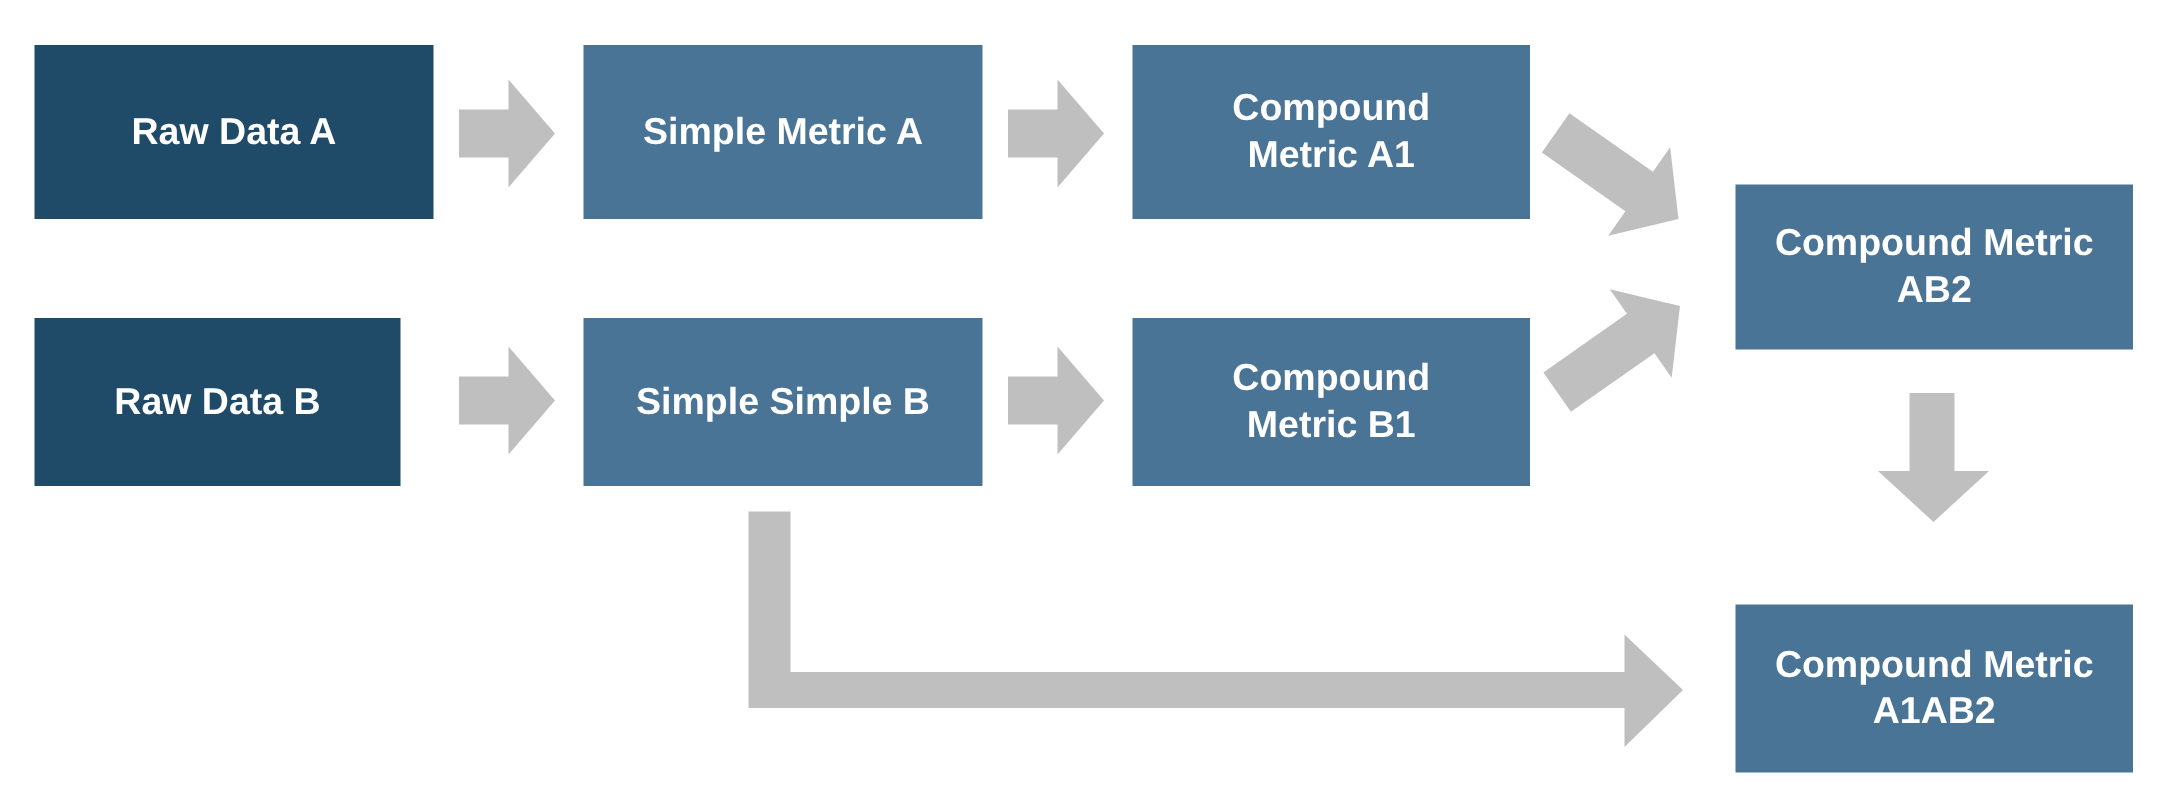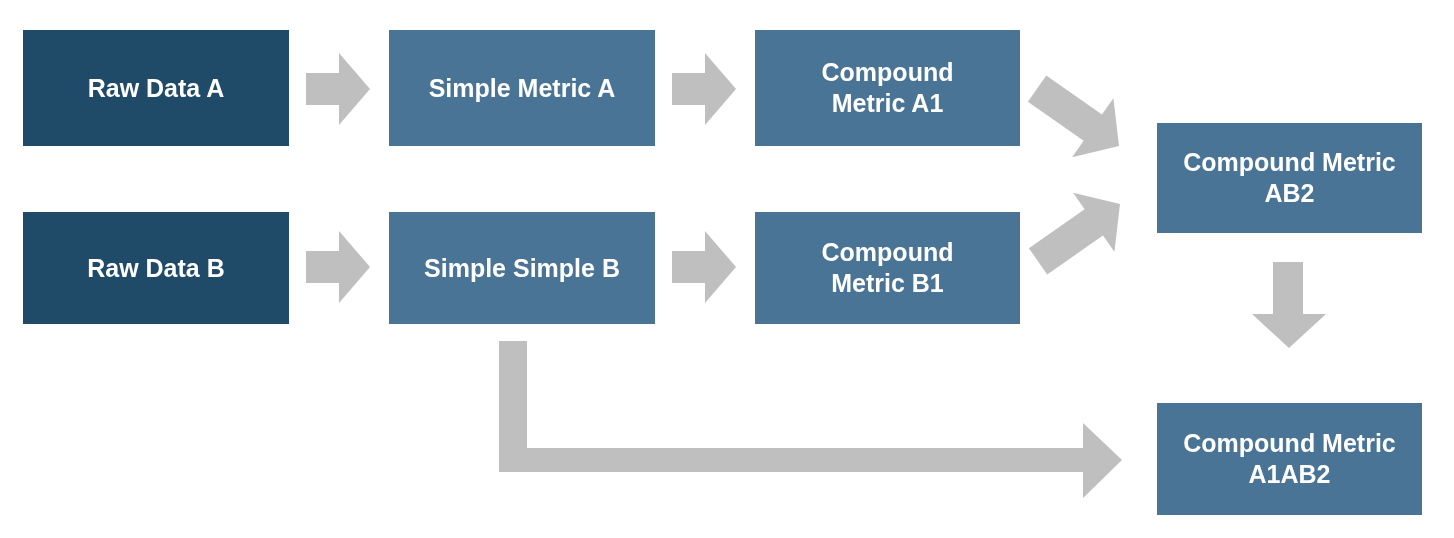--- a/index.html
+++ b/index.html
@@ -37,21 +37,21 @@
     font-size: 25px;
     line-height: 1.24;
     white-space: pre-line;
   }
   .node.raw    { background: var(--c-raw, #1F4A68); }
   .node.metric { background: var(--c-metric, #4A7495); }
 
   .n-raw-a          { left: 23px;   top: 30px;  width: 266px; height: 116px; }
   .n-simple-a       { left: 389px;  top: 30px;  width: 266px; height: 116px; }
   .n-compound-a1    { left: 755px;  top: 30px;  width: 265px; height: 116px; }
-  .n-raw-b          { left: 23px;   top: 212px; width: 266px; height: 112px; }
+  .n-raw-b          { left: 23px;   top: 212px; width: 244px; height: 112px; }
   .n-simple-b       { left: 389px;  top: 212px; width: 266px; height: 112px; }
   .n-compound-b1    { left: 755px;  top: 212px; width: 265px; height: 112px; }
   .n-compound-ab2   { left: 1157px; top: 123px; width: 265px; height: 110px; }
   .n-compound-a1ab2 { left: 1157px; top: 403px; width: 265px; height: 112px; }
 </style>
 </head>
 <body>
 
 <div class="canvas">
 

